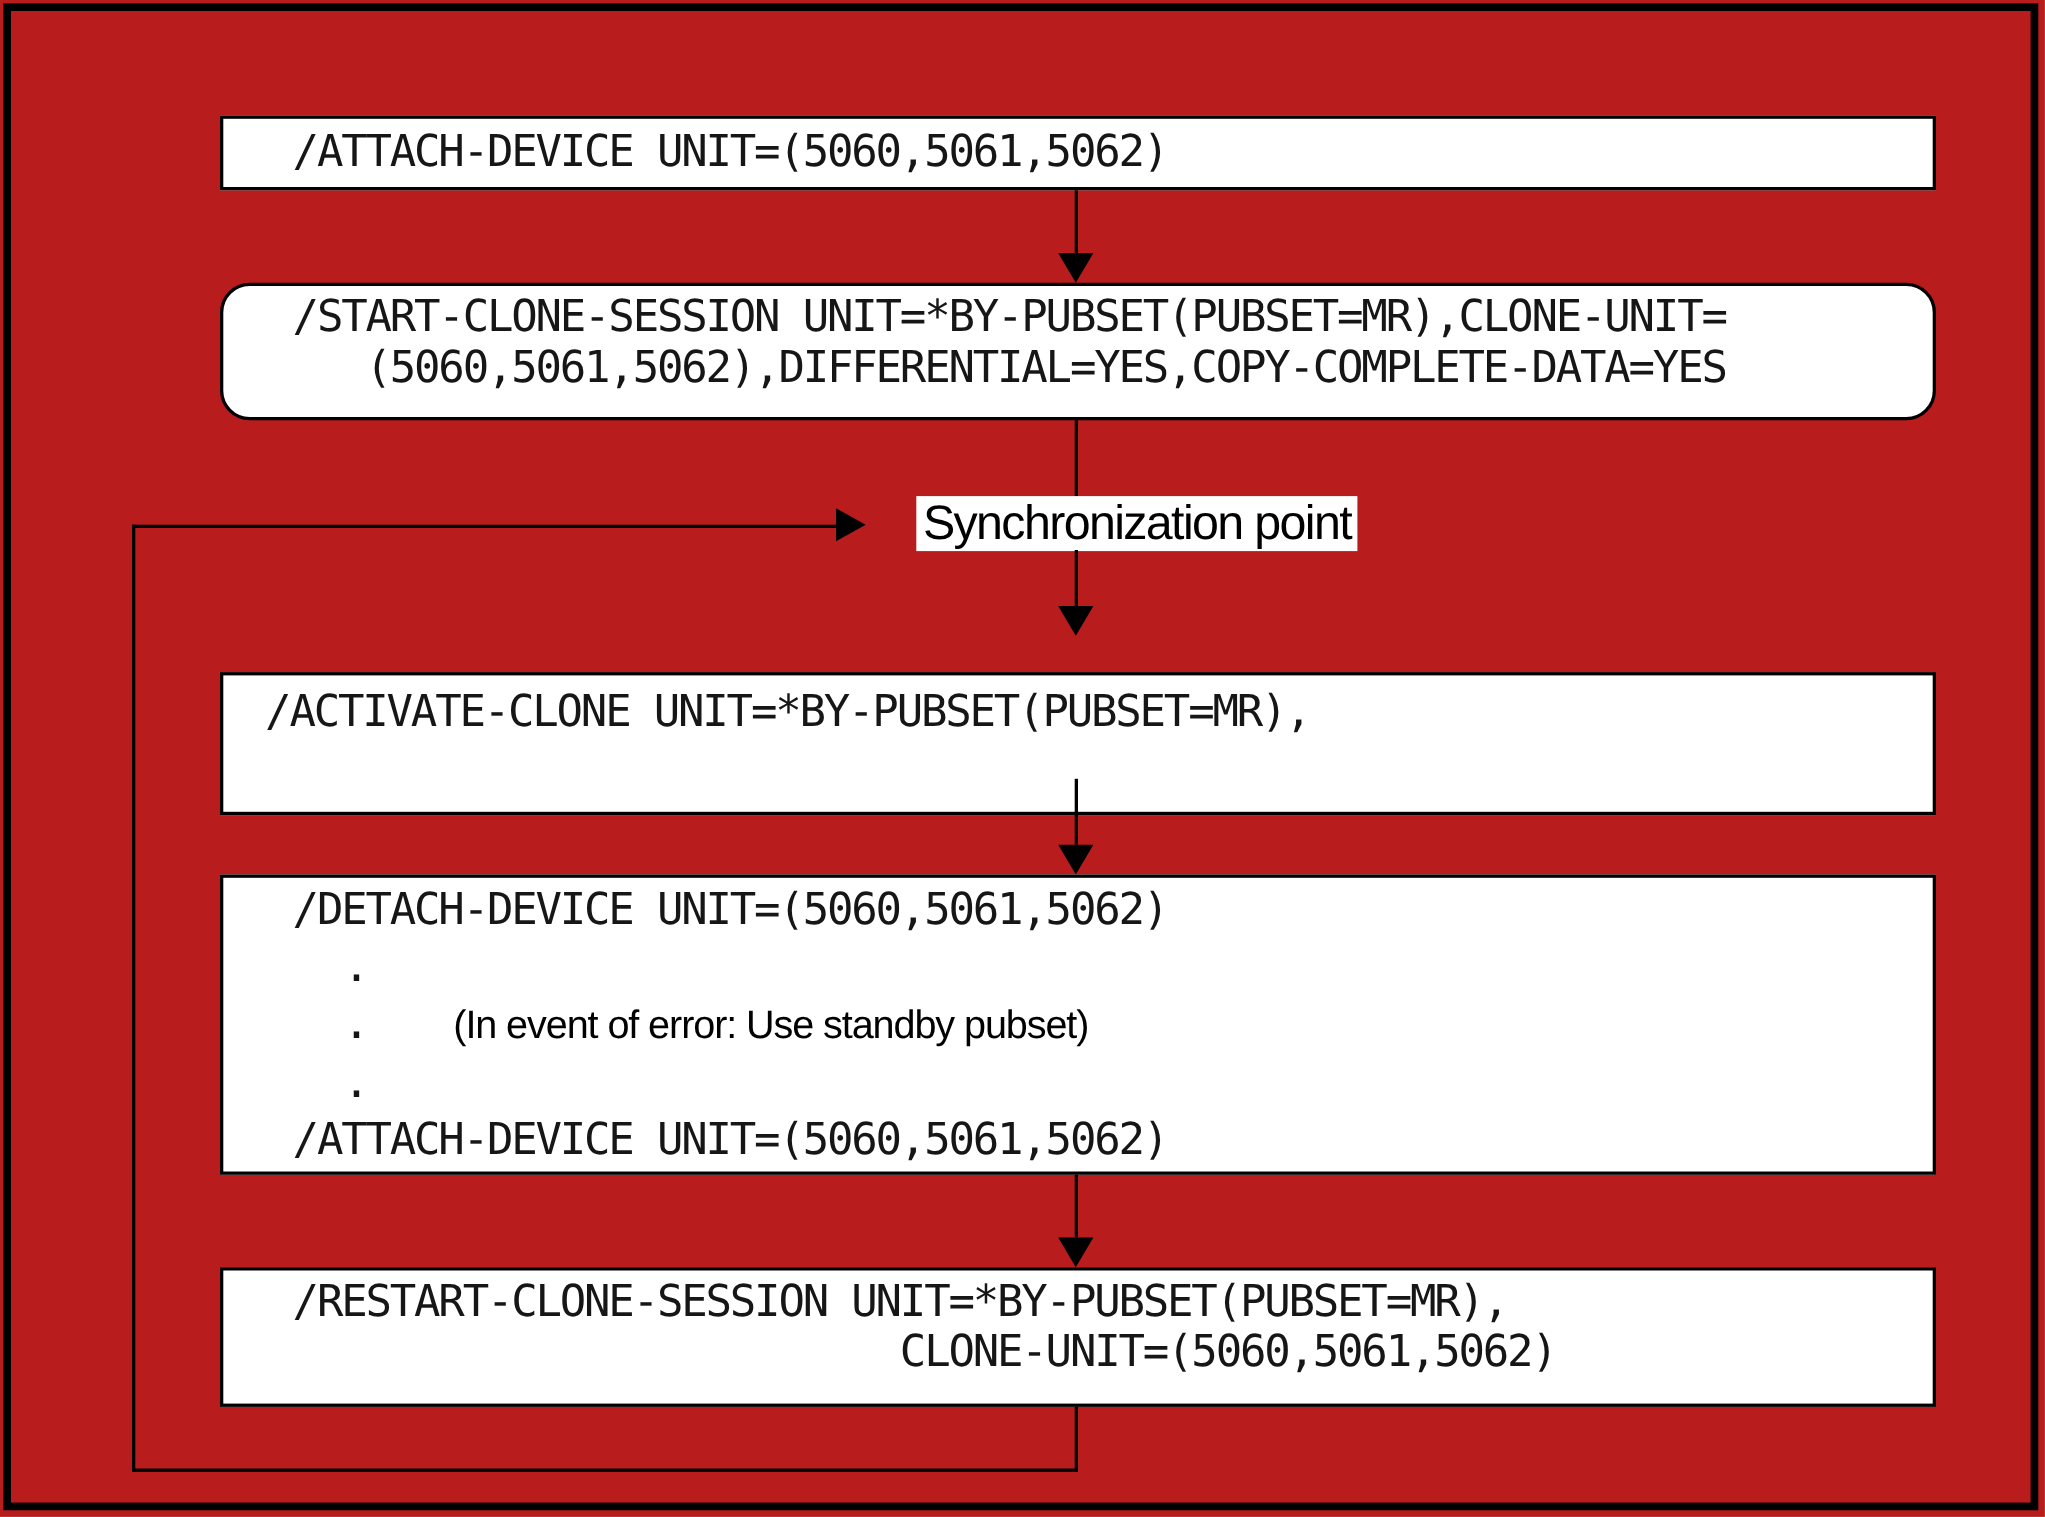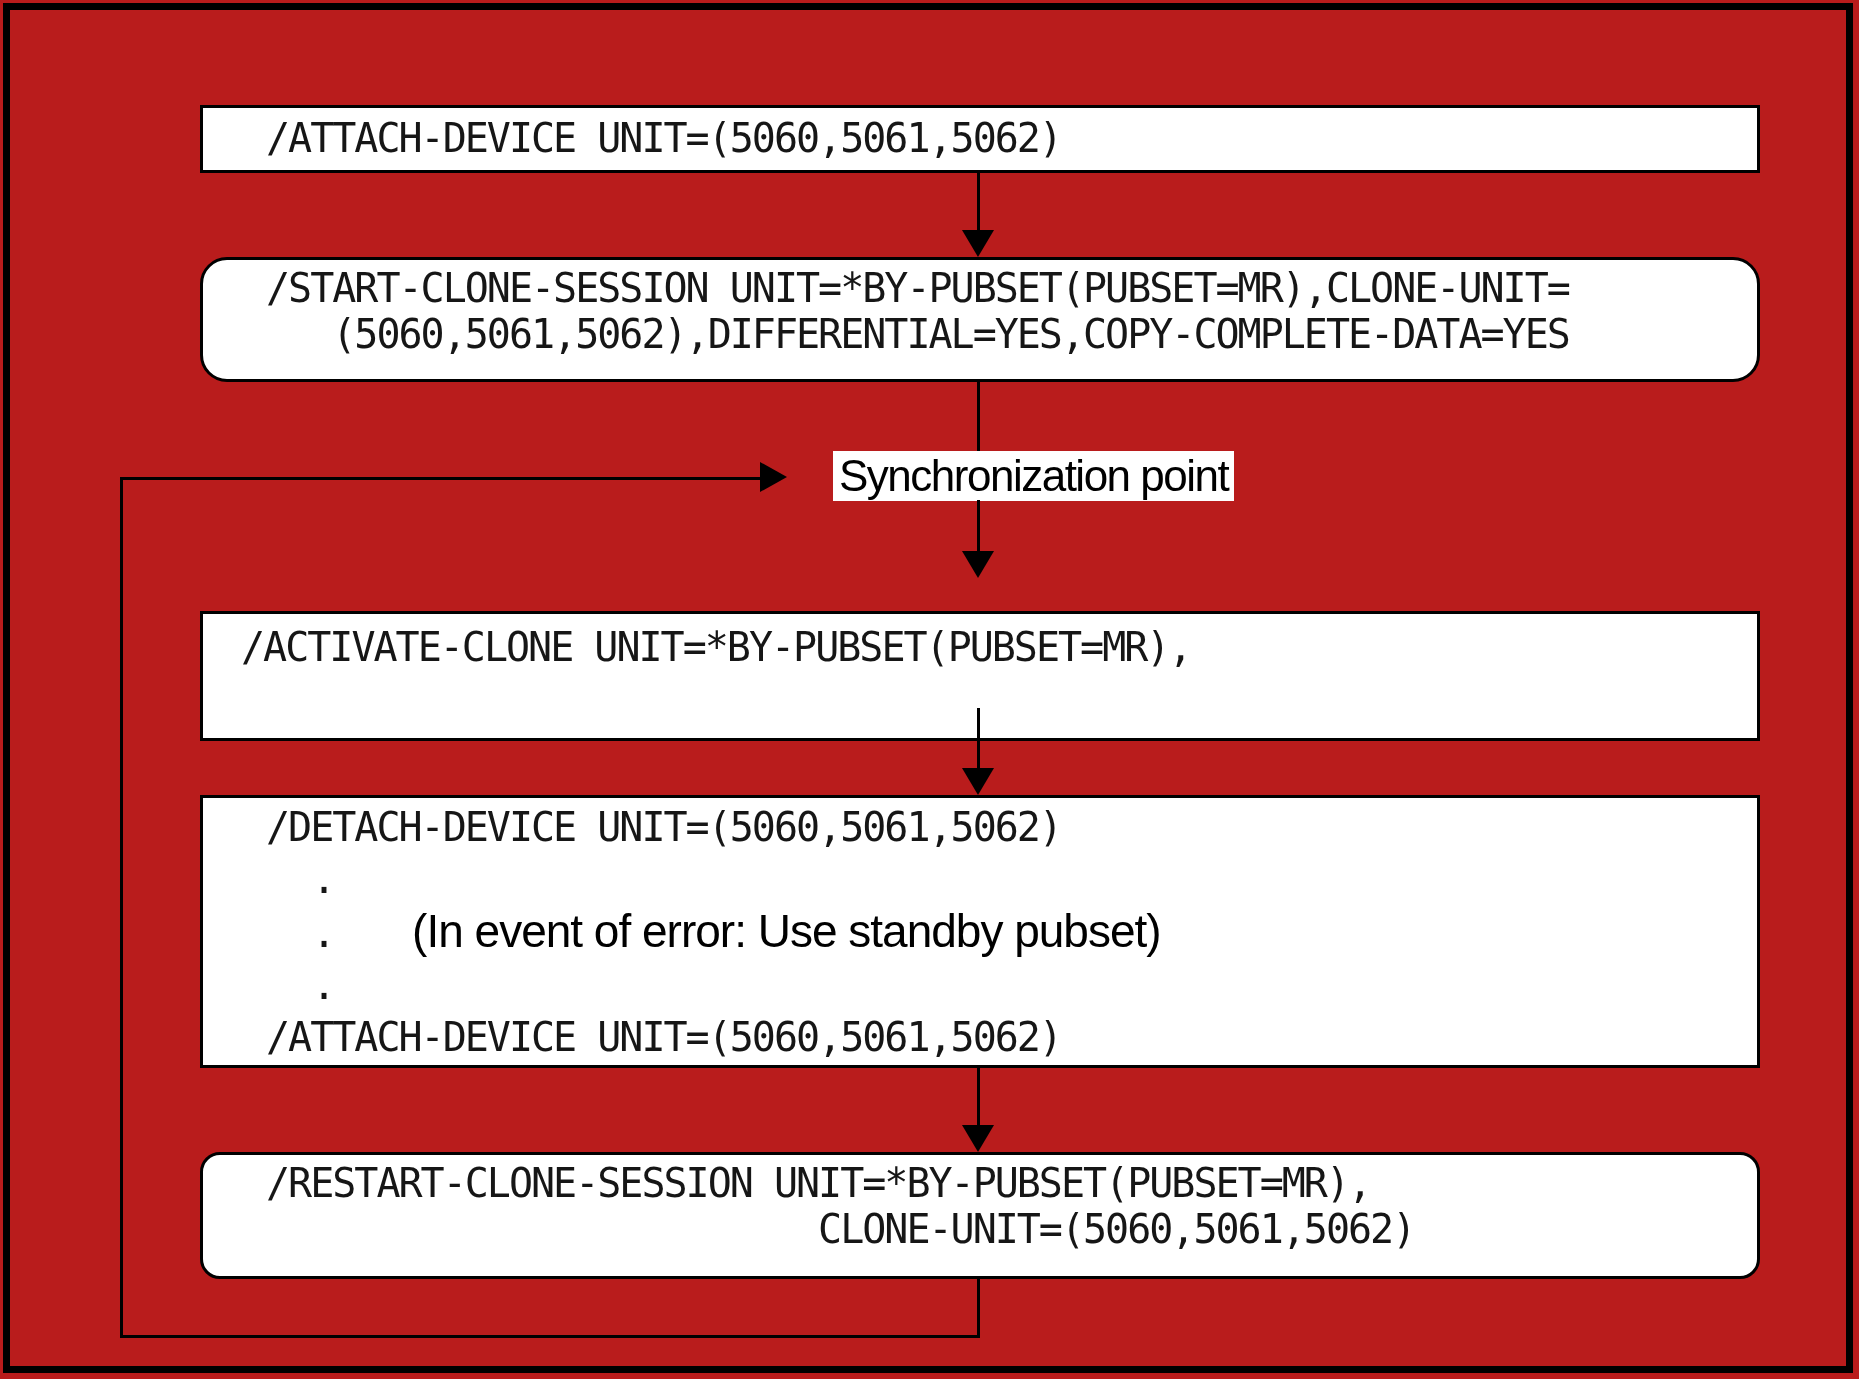--- a/index.html
+++ b/index.html
@@ -8,24 +8,24 @@
   .frame{position:absolute;left:3px;top:3px;right:6px;bottom:6px;border:7px solid #000;}
   .box{position:absolute;left:200px;width:1560px;border:3px solid #000;background:#fff;
        box-sizing:border-box;}
   .mline{white-space:pre;font-family:"DejaVu Sans Mono", monospace;font-size:40px;
          letter-spacing:-2px;line-height:46px;color:#161616;}
   .b1{top:105px;height:68px;padding:7px 0 0 63px;}
   .b2{top:257px;height:125px;padding:5px 0 0 63px;border-radius:27px;}
   .b3{top:611px;height:130px;padding:10px 0 0 38px;}
   .b4{top:795px;height:273px;padding:3px 0 0 63px;}
   .b4 .mline{line-height:52px;}
-  .b5{top:1152px;height:127px;padding:5px 0 0 63px;border-radius:20px;}
+  .b5{top:1152px;height:127px;padding:5px 0 0 63px;}
   .indent-dot{padding-left:46px;}
   .sans{font-family:"Liberation Sans", sans-serif;color:#000;}
-  .annotation{font-size:46px;letter-spacing:-1px;margin-left:78px;}
+  .annotation{font-size:36px;letter-spacing:-1px;margin-left:78px;}
   .sync-label{position:absolute;left:833px;top:451px;height:50px;line-height:50px;
               font-family:Liberation Sans, sans-serif;font-size:44px;letter-spacing:-1.5px;
               color:#000;background:#fff;padding:0 6px;white-space:nowrap;}
   .line{position:absolute;background:#000;}
   .vline{width:3px;}
   .hline{height:3px;}
   .head-down{position:absolute;width:0;height:0;
              border-left:16px solid transparent;border-right:16px solid transparent;
              border-top:27px solid #000;}
   .head-right{position:absolute;width:0;height:0;

